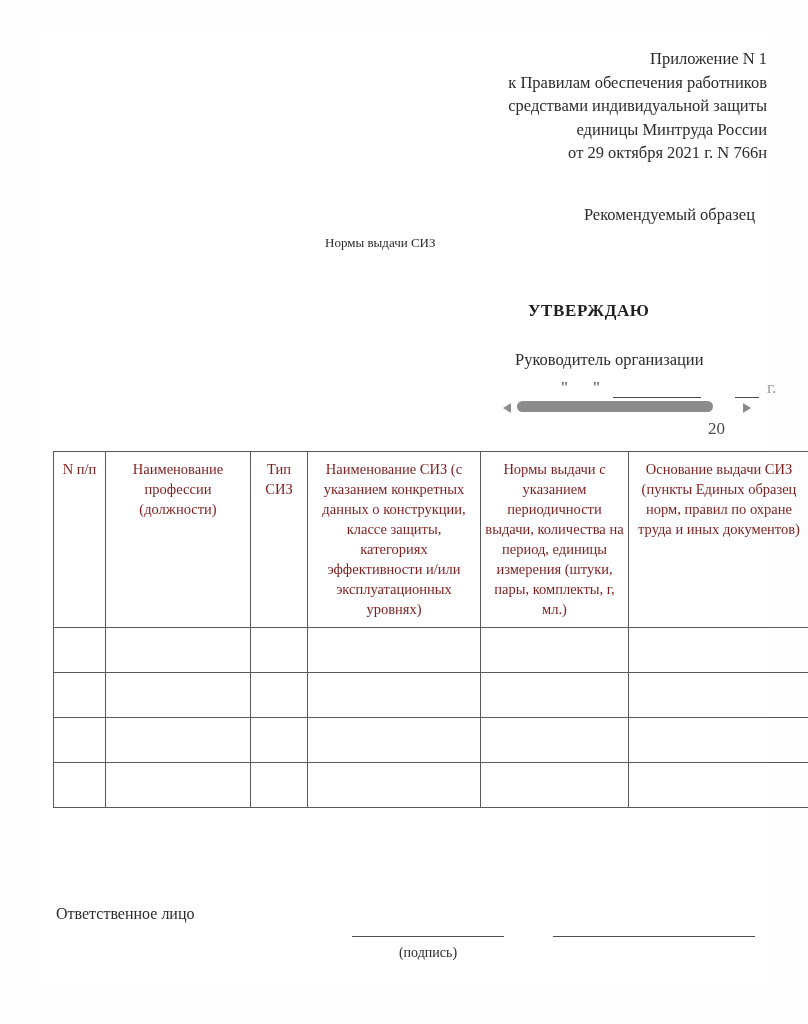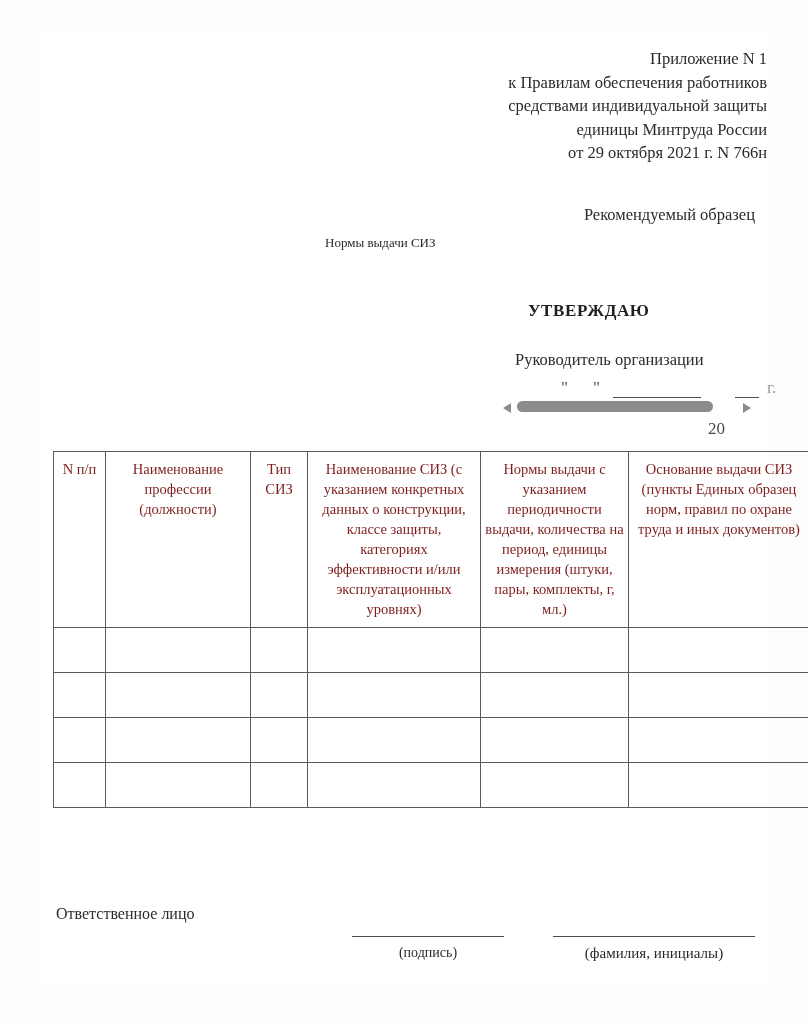--- a/index.html
+++ b/index.html
@@ -272,15 +272,14 @@
         <td class="c6"></td>
       </tr>
     </tbody>
   </table>
 
   <div class="resp-person">Ответственное лицо</div>
 
   <div class="sig-line-1"></div>
   <div class="sig-line-2"></div>
   <div class="sig-cap-1">(подпись)</div>
-  <div class="sig-cap-2">(фамилия, инициалы)</div>
 
 </div>
 
 </body></html>

